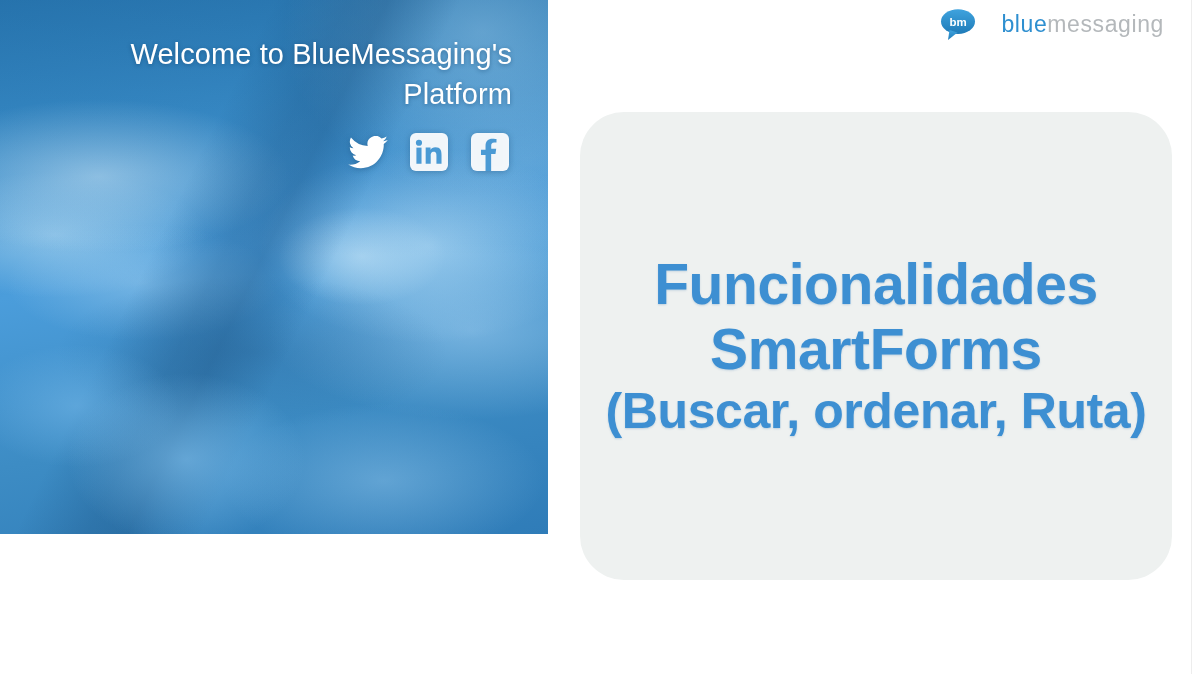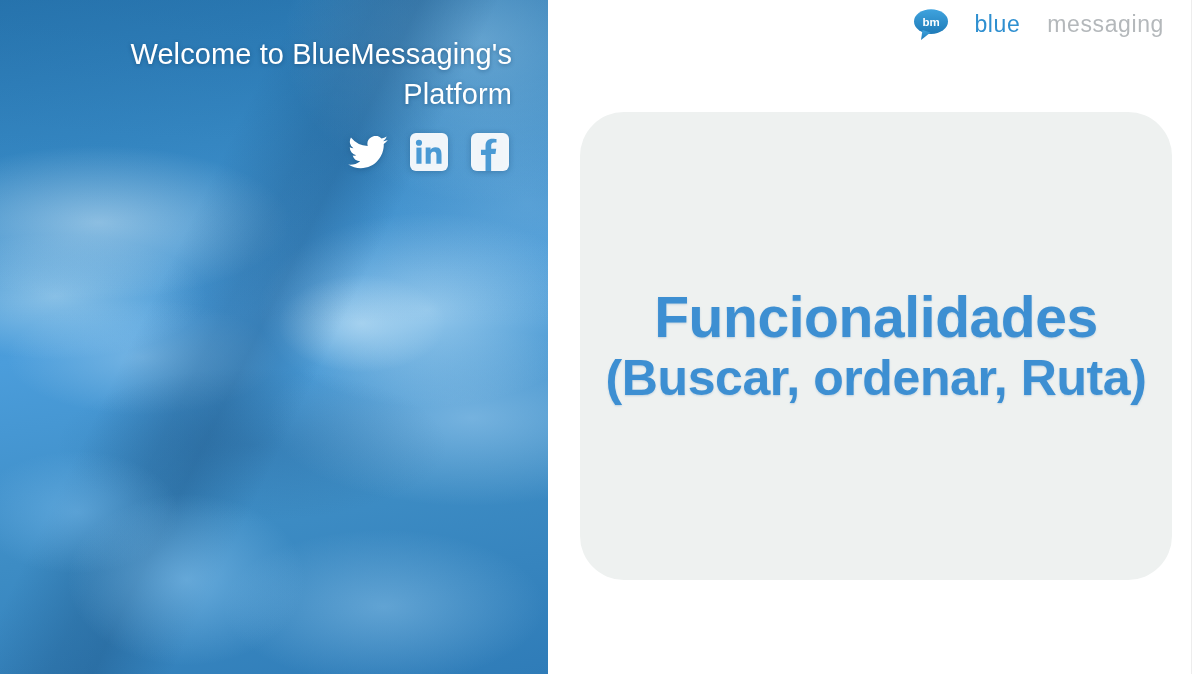--- a/index.html
+++ b/index.html
@@ -15,21 +15,21 @@
     width: 1200px;
     height: 674px;
     background: #ffffff;
     overflow: hidden;
   }
 
   
   #left-panel {
     position: absolute;
     left: 0; top: 0;
-    width: 548px; height: 674px;
+    width: 548px; height: 534px;
     overflow: hidden;
     background: #4d7c0f;
   }
 
   
   .photo-layer {
     position: absolute;
     inset: 0;
   }
   .photo-base {
@@ -146,21 +146,20 @@
     color: #2e8fd0;
     font-size: 23px;
     font-weight: 400;
     letter-spacing: 0.6px;
   }
   #logo-messaging {
     color: #b4b8bb;
     font-size: 23px;
     font-weight: 400;
     letter-spacing: 0.6px;
-    margin-left: 27px;
   }
 
   
   #content-card {
     position: absolute;
     left: 32px;   
     top: 112px;
     width: 592px;
     height: 468px;
     background: #eef1f0;
@@ -257,18 +256,19 @@
       </div>
       <div id="logo-wordmark">
         <span id="logo-blue">blue</span>
         <span id="logo-messaging">messaging</span>
       </div>
     </div>
 
     <div id="content-card">
       <div id="card-title-block">
         <div class="title-line-1">Funcionalidades</div>
+        <div class="title-line-2">SmartForms</div>
         <div class="title-line-3">(Buscar, ordenar, Ruta)</div>
       </div>
     </div>
 
   </div>
 </div>
 
 </body></html>

